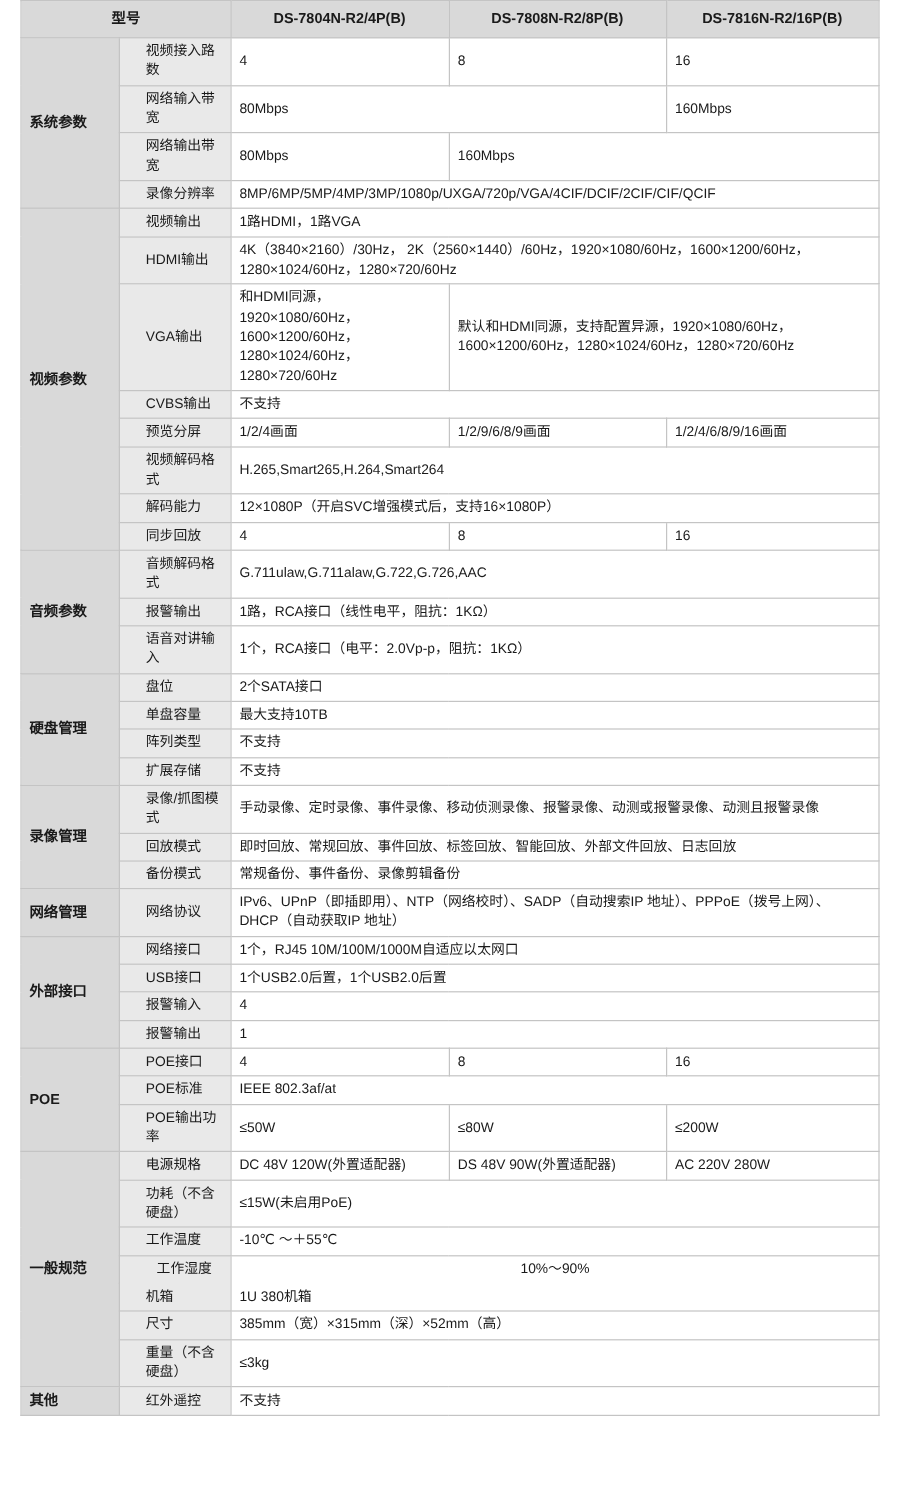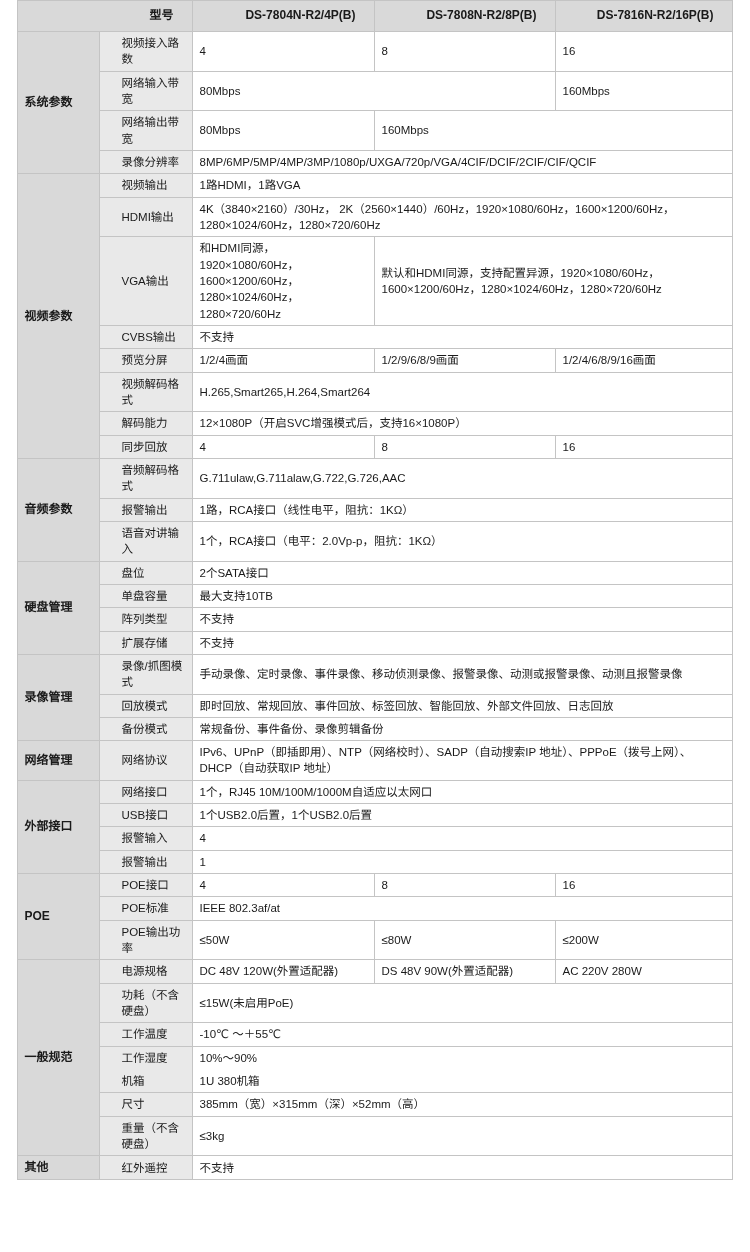--- a/index.html
+++ b/index.html
@@ -64,21 +64,21 @@
   col.c-cat   { width: 82px;  }
   col.c-name  { width: 92px;  }
   col.c-d1    { width: 182px; }
   col.c-d2    { width: 181px; }
   col.c-d3    { width: 177px; }
 
   
   .hdr th {
     background: #d9d9d9;
     font-weight: bold;
-    text-align: right;
+    text-align: center;
     font-size: 12px;
     height: 22px;
     padding: 4px 18px;
   }
 
   
   td.cat {
     background: #d9d9d9;
     font-weight: bold;
     font-size: 12px;
@@ -91,21 +91,21 @@
     padding-left: 21px;
   }
 
   
   td.val {
     background: #ffffff;
     padding-left: 7px;
   }
 
   
-  td.no-bb { border-bottom: 1px solid transparent; }
+  td.no-bb { border-bottom: 1px solid transparent; text-align: center; }
   td.no-bt { border-top: 1px solid transparent; }
 
   .multiline { white-space: pre-line; }
 </style>
 </head>
 <body>
 
 <div class="page">
 
 

